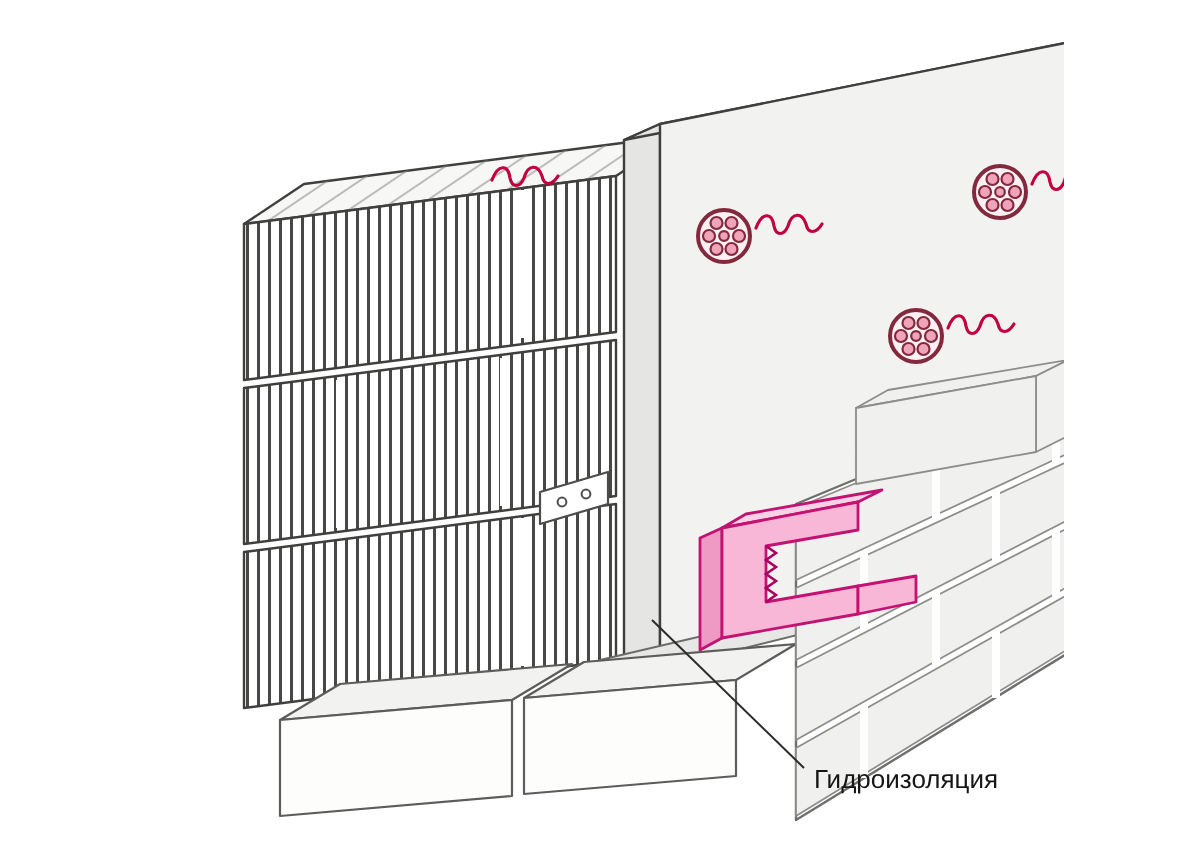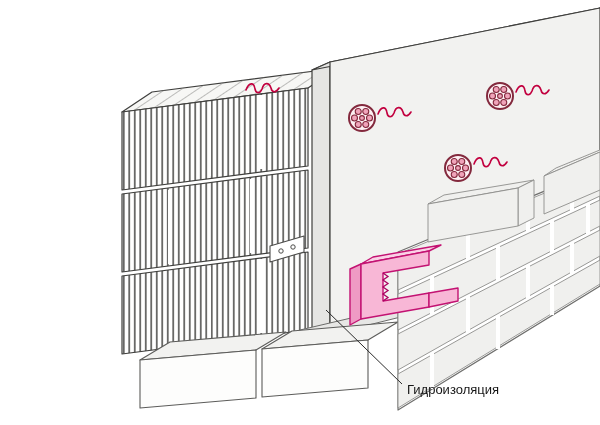--- a/index.html
+++ b/index.html
@@ -9,21 +9,21 @@
     --panel_edge_fill:#e5e5e3;
     --brick_fill:#f0f0ee;
     --accent_pink_fill:#f8b7d6;
     --accent_pink_stroke:#c31272;
     --anchor_stroke:#83293d;
     --anchor_dot_fill:#f0a4ba;
     --wire_red:#c2003f;
     --label_color:#161616;
   }
   html,body{margin:0;padding:0;background:#fff;}
-  .stage{position:relative;width:600px;height:425px;background:var(--background);overflow:hidden;
+  .stage{position:relative;width:532px;height:425px;background:var(--background);overflow:hidden;
          font-family:"Liberation Sans", sans-serif;}
   svg{display:block}
   .outl{stroke:var(--line);stroke-width:1.2;stroke-linejoin:round;}
   .panel-face{fill:var(--panel_fill);}
   .panel-edge{fill:var(--panel_edge_fill);}
   .top-base{fill:#f7f7f5;}
   .wallbg{fill:#ffffff;stroke:#6f6f6d;stroke-width:1.2;stroke-linejoin:round;}
   .brick{fill:var(--brick_fill);stroke:#8d8d8b;stroke-width:0.9;stroke-linejoin:round;}
   .joint{stroke:#ffffff;stroke-width:4;}
   .wire{stroke:var(--wire_red);stroke-width:1.6;fill:none;stroke-linecap:round;}

